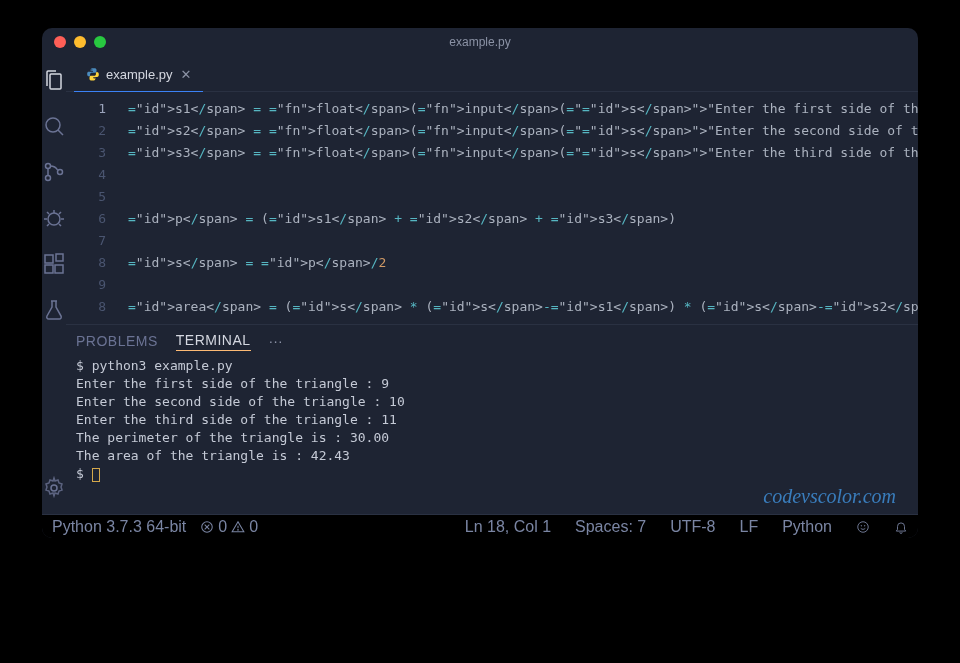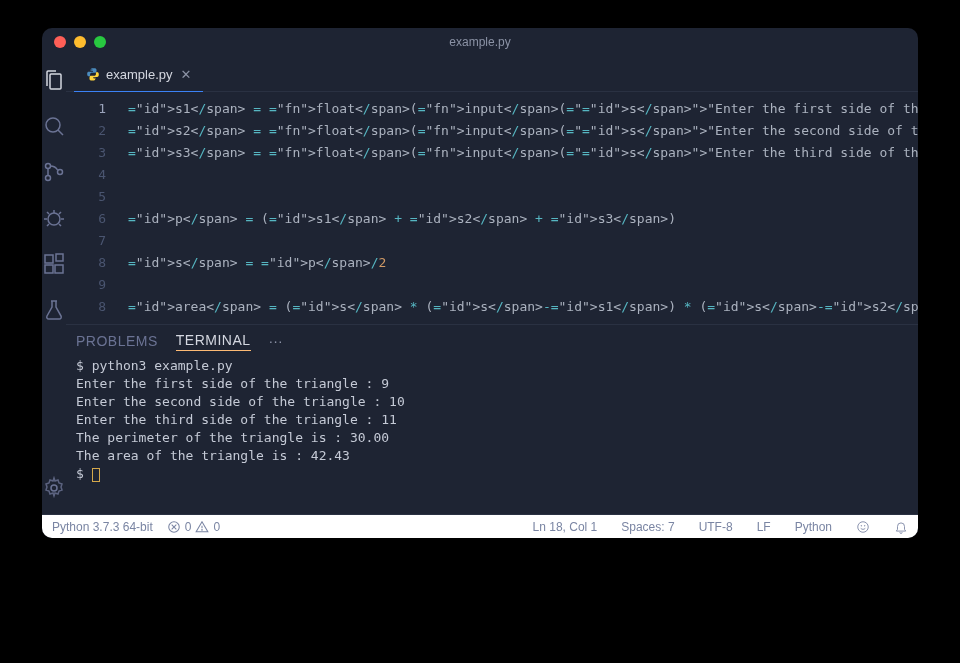--- a/index.html
+++ b/index.html
@@ -28,21 +28,21 @@
     .code { flex: 1; padding: 6px 0 0 8px; font-family: "Menlo","Consolas",monospace; font-size: 13px; line-height: 22px; color: #abb2bf; white-space: pre; overflow:hidden;} 
     .code .op { color: #56b6c2; } 
     .code .num { color: #d19a66; }
     .panel { height: 190px; border-top: 1px solid #2a3142; display: flex; flex-direction: column; }
     .panel-tabs { display: flex; align-items: center; height: 32px; padding: 0 10px; gap: 18px; position: relative; }
     .panel-tab { color: #6b7394; font-size: 14px; letter-spacing: 0.5px; cursor:pointer;}
     .panel-tab.active { color: #d4d7e0; border-bottom: 1px solid #fdba74; padding-bottom:2px;}
     .panel-dots { color: #8b92a5; font-size:14px;}
     .terminal-body { flex:1; padding: 0 10px; font-family: "Menlo","Consolas",monospace; font-size: 13px; line-height: 18px; color: #c5cad6; white-space: pre; overflow:hidden;}
     .cursor-block { display:inline-block; width:8px; height:14px; border:1px solid #d4a84b; vertical-align: middle;}
-    .statusbar { height: 24px; background: #ffffff; border-top: 1px solid #2a3142; display: flex; align-items: center; padding: 0 10px; color: #7a85a3; font-size: 12px; gap: 14px; }
+    .statusbar { height: 24px; background: #000000; border-top: 1px solid #2a3142; display: flex; align-items: center; padding: 0 10px; color: #7a85a3; font-size: 16px; gap: 14px; }
     .statusbar .right { margin-left: auto; display:flex; gap:24px; align-items:center;}
     .sb-item { display:flex; align-items:center; gap:4px; cursor:pointer;}
     .watermark { position: absolute; right: 22px; bottom: 30px; color: #3b82c4; font-family: cursive; font-size: 20px; font-style: italic; opacity: 0.95;}
     svg { display:block; }
   </style>
 </head>
 <body>
 
 <div class="window">
   <div class="titlebar">
@@ -204,13 +204,14 @@
       </span>
       <span class="sb-item">
         <svg width="14" height="14" viewBox="0 0 24 24" fill="none" stroke="currentColor" stroke-width="1.5">
             <path d="M18 16v-5a6 6 0 1 0-12 0v5l-2 3h16l-2-3z"></path>
             <path d="M10 21a2 2 0 0 0 4 0"></path>
           </svg>
       </span>
     </div>
   </div>
 
+  <div class="watermark">codevscolor.com</div>
 </div>
 
 </body></html>

